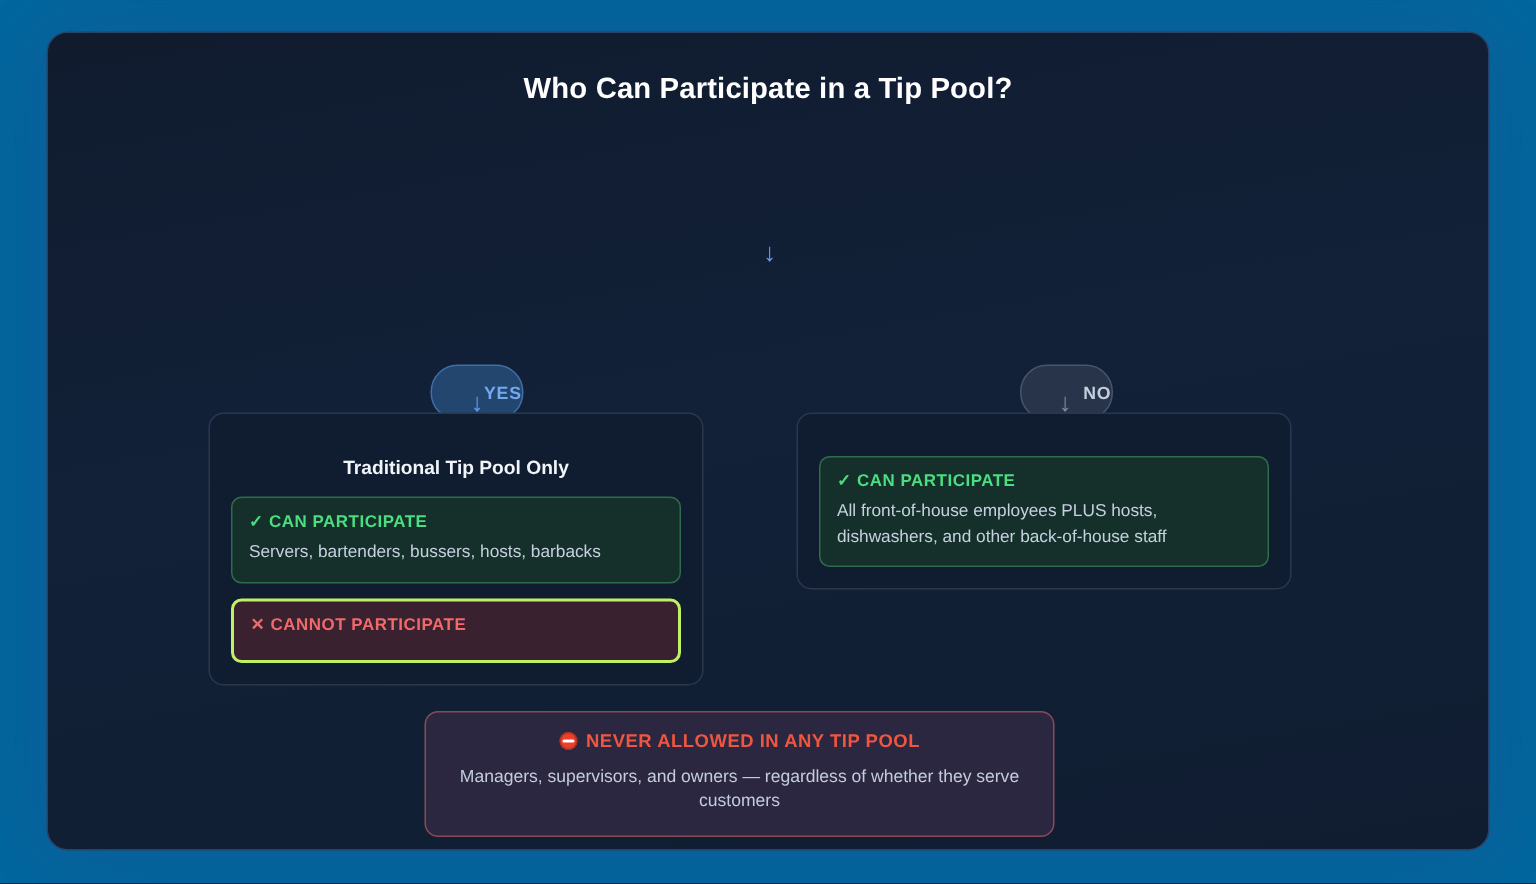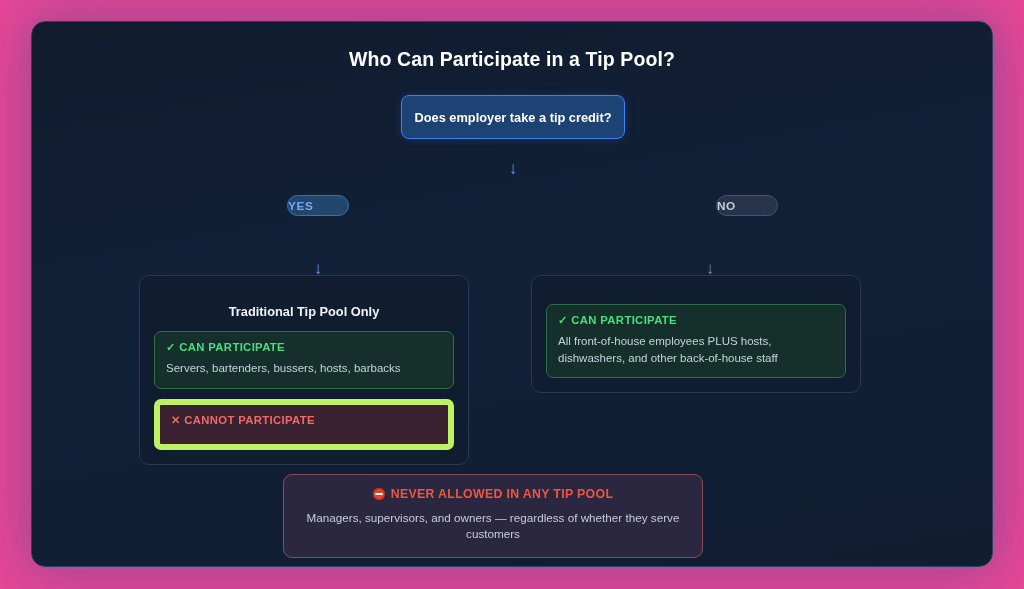--- a/index.html
+++ b/index.html
@@ -10,21 +10,21 @@
   body {
     width: 1024px;
     height: 589px;
     font-family: "Liberation Sans", sans-serif;
     overflow: hidden;
   }
   #stage {
     position: relative;
     width: 1024px;
     height: 589px;
-    background: #ec4899;
+    background: #0369a1;
   }
   .card {
     position: absolute;
     left: 31px;
     top: 21px;
     width: 962px;
     height: 546px;
     box-sizing: border-box;
     background: linear-gradient(170deg, #101b2e 0%, #122138 45%, #101d31 100%);
     border: 1px solid #274365;
@@ -71,40 +71,41 @@
   }
   .arrow-blue { color: #5f9df7; }
   .arrow-gray { color: #7b8ca5; }
 
   .arrow-main { left: 451px; top: 138px; width: 60px; }
   .arrow-yes  { left: 256px; top: 238px; width: 60px; }
   .arrow-no   { left: 648px; top: 238px; width: 60px; }
 
   .branch-badge {
     position: absolute;
-    height: 21px;
+    height: 37px;
     box-sizing: border-box;
     display: flex;
     align-items: center;
-    justify-content: flex-start;
+    justify-content: flex-end;
     border-radius: 18px;
     font-size: 11.8px;
     font-weight: bold;
     letter-spacing: 0.6px;
+    margin-top: 48px;
   }
   .badge-yes {
     left: 255px;
     top: 173px;
     width: 62px;
     background: #23466f;
     border: 1px solid #3f6ea8;
     color: #74a9f0;
   }
   .badge-no {
-    left: 684px;
+    left: 648px;
     top: 173px;
     width: 62px;
     background: #273449;
     border: 1px solid #46566e;
     color: #c3cedd;
   }
 
   .panel {
     position: absolute;
     box-sizing: border-box;
@@ -128,21 +129,21 @@
     padding: 9px 11px 11px 11px;
     margin-bottom: 10px;
   }
   .result-box:last-child { margin-bottom: 0; }
   .box-allow {
     background: #15302a;
     border: 1px solid #2f6b4d;
   }
   .box-deny {
     background: #3a2130;
-    border: 6px solid #bef264;
+    border: 2px solid #bef264;
   }
   .result-head {
     font-size: 11.3px;
     font-weight: bold;
     letter-spacing: 0.35px;
     margin-bottom: 6px;
   }
   .head-allow { color: #4ade80; }
   .head-deny  { color: #f06a6a; }
   .result-body {
@@ -201,23 +202,20 @@
   }
 </style>
 </head>
 <body>
 
 <div id="stage">
   <div class="card">
 
     <div class="page-title">Who Can Participate in a Tip Pool?</div>
 
-    <div class="decision-box">
-      <span>Does employer take a tip credit?</span>
-    </div>
 
     <div class="arrow arrow-blue arrow-main">↓</div>
 
     <div class="branch-badge badge-yes">
       <span>YES</span>
     </div>
 
     <div class="branch-badge badge-no">
       <span>NO</span>
     </div>

